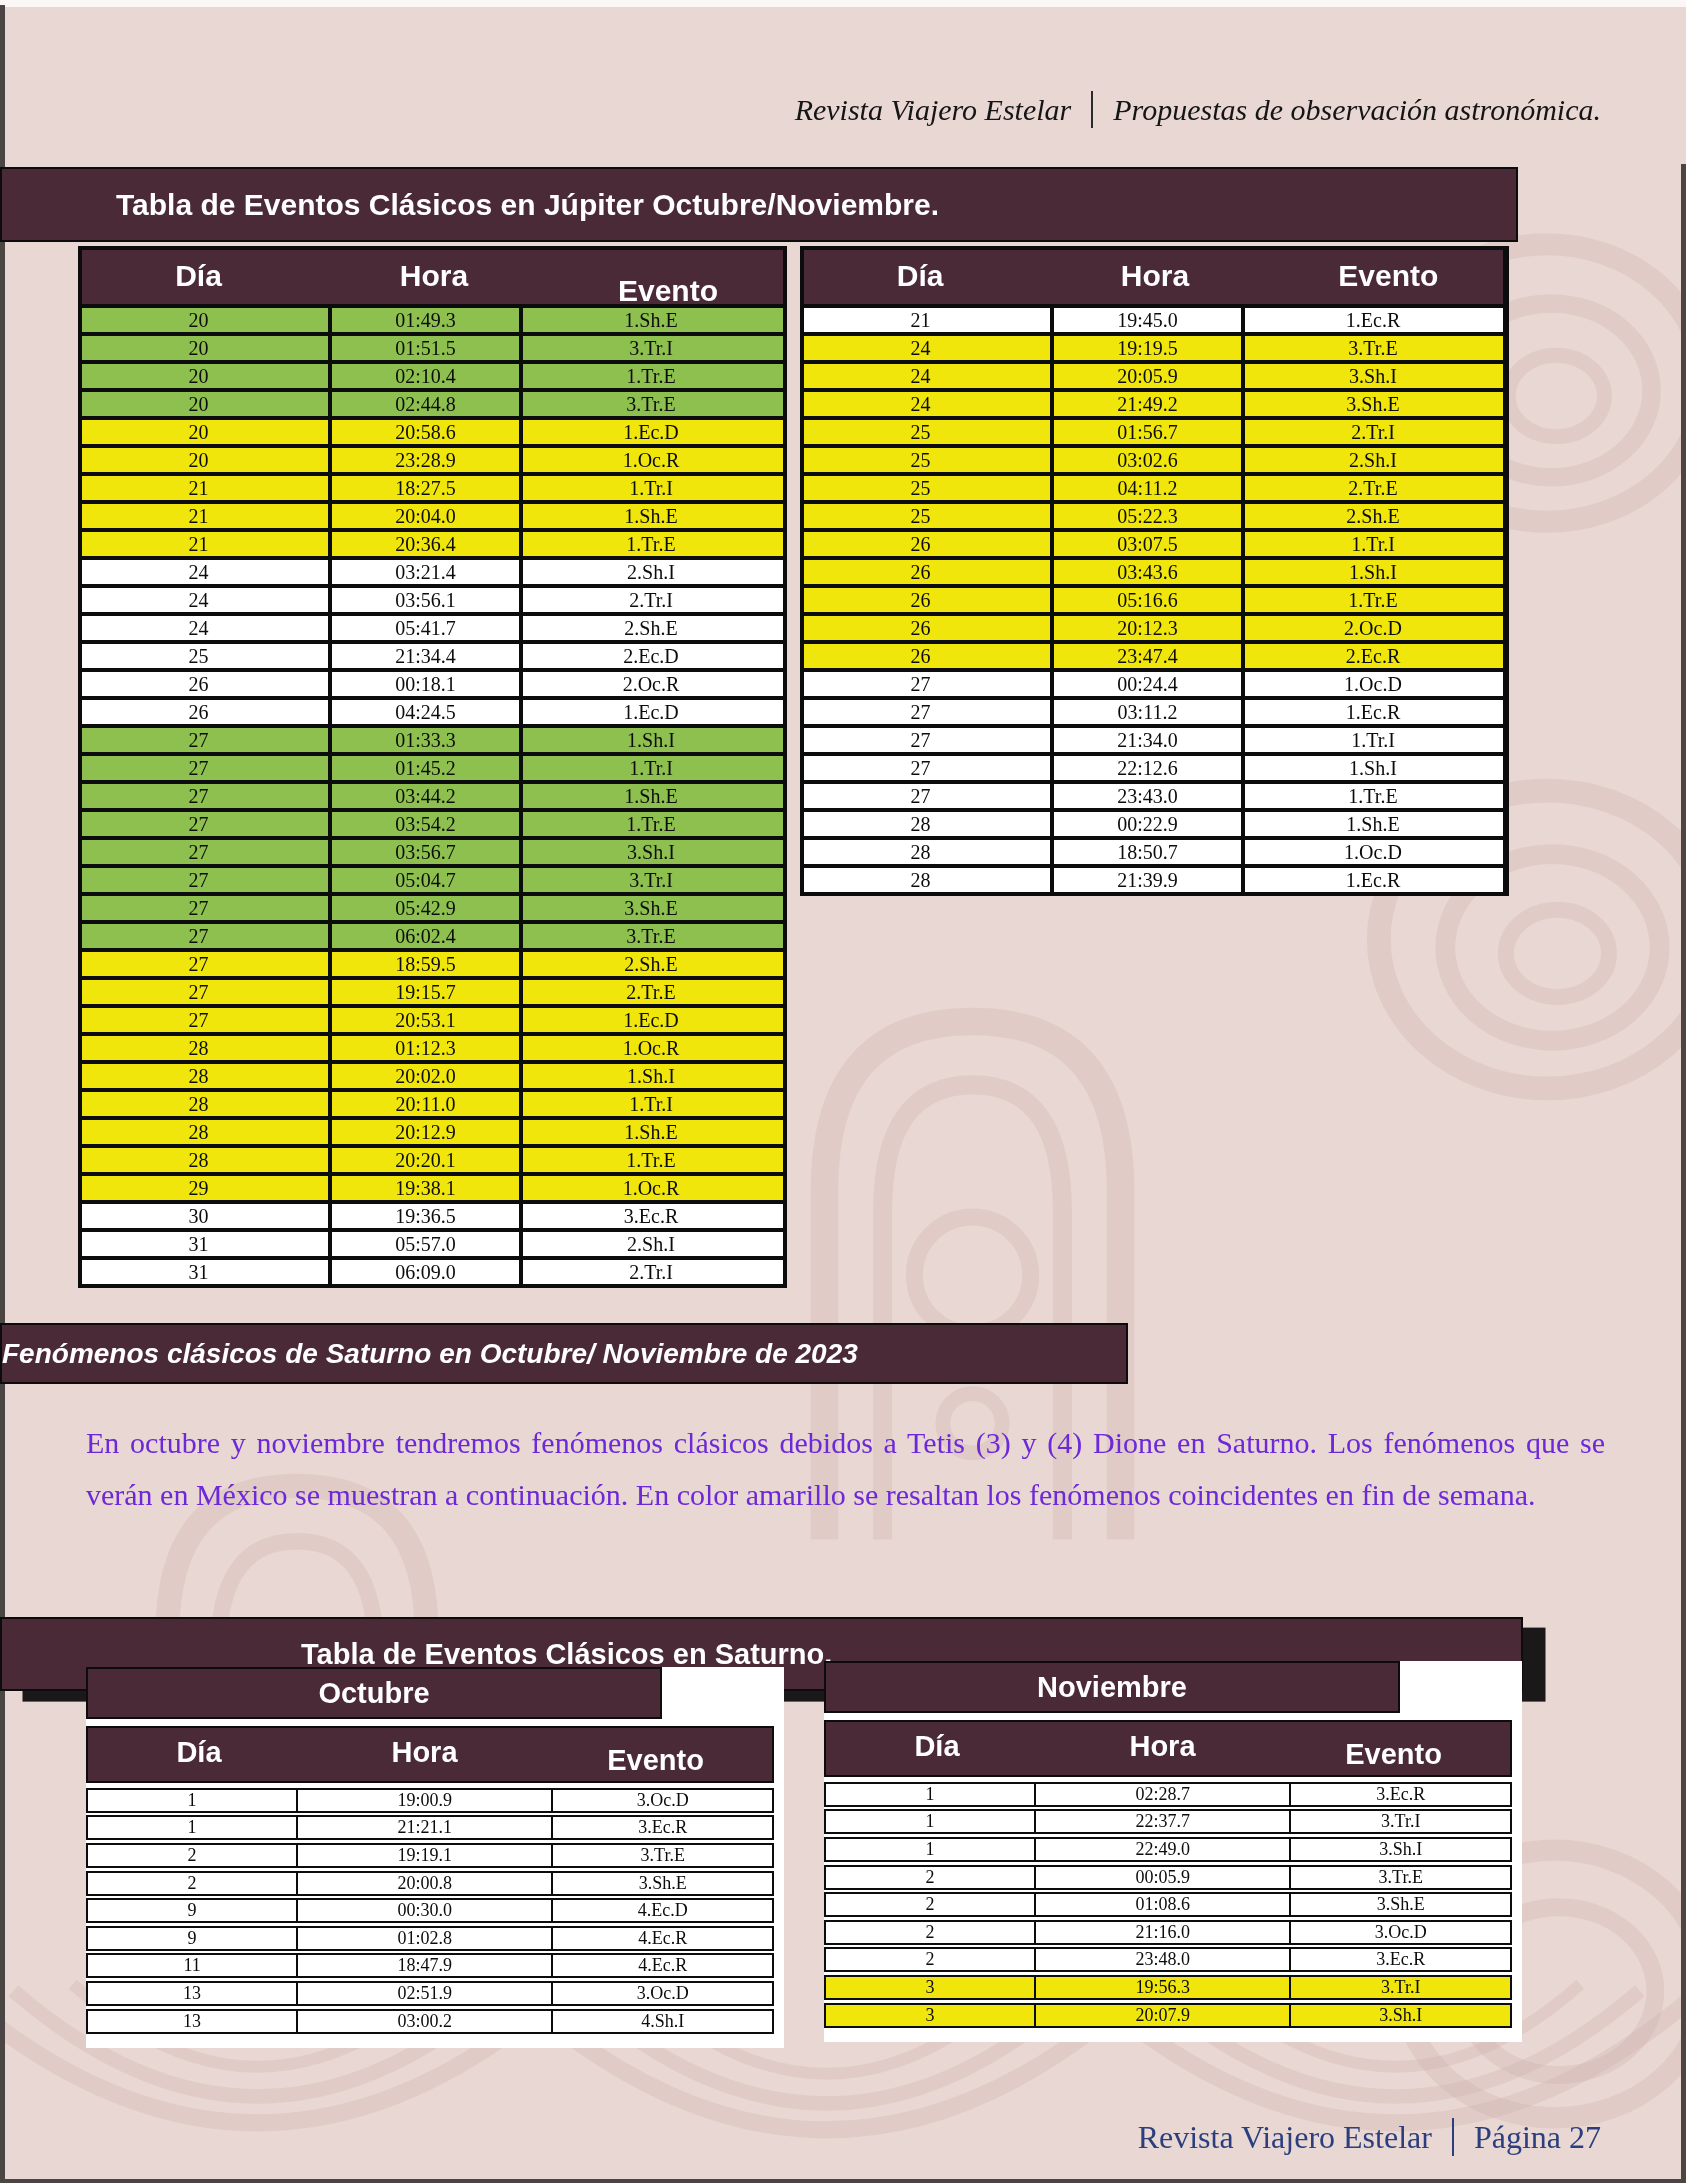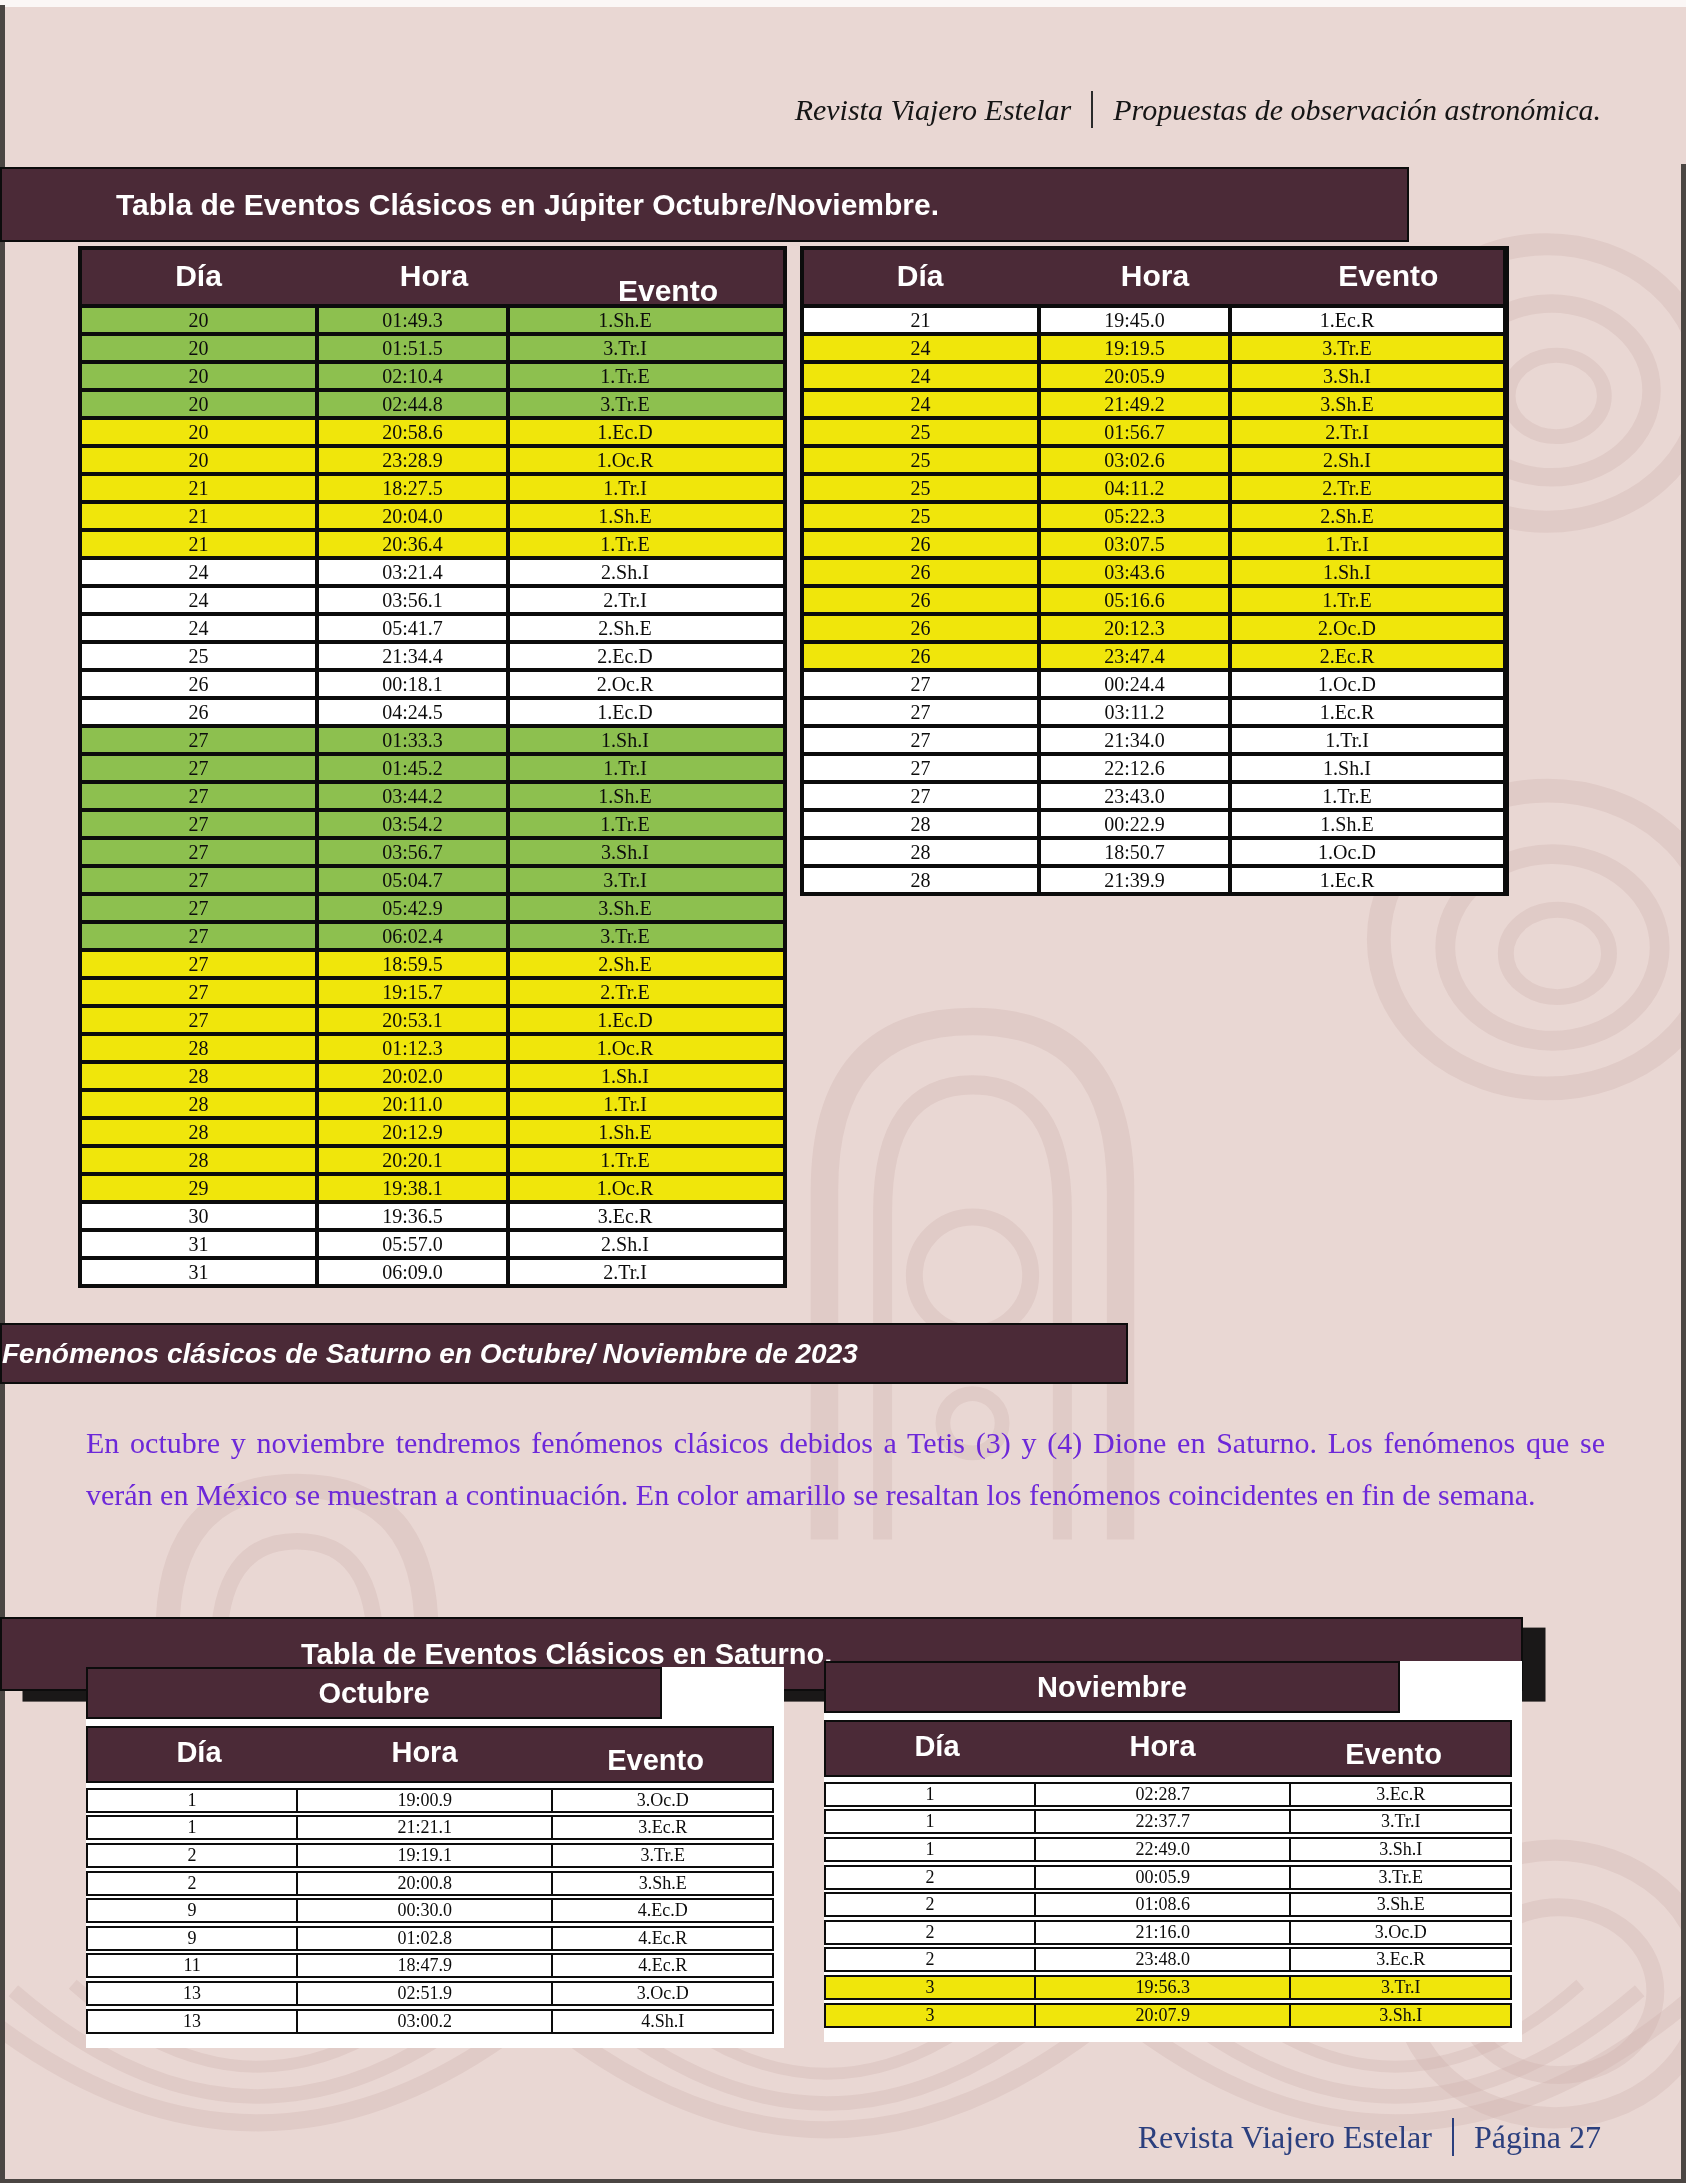--- a/index.html
+++ b/index.html
@@ -22,36 +22,36 @@
     position:absolute;top:91px;right:86px;display:flex;align-items:center;
     font-style:italic;font-size:30px;white-space:nowrap;color:#151515;
   }
   .masthead .vsep{display:inline-block;width:2px;height:37px;background:#2a2a2a;margin:0 20px;}
   
   .banner{
     position:absolute;background:var(--maroon);border:2.6px solid var(--ink);
     display:flex;align-items:center;color:#fff;
     font-family:"Liberation Sans",sans-serif;font-weight:700;white-space:nowrap;
   }
-  .banner-jupiter{left:0;top:167px;width:1409px;height:75px;padding-left:114px;font-size:30px;}
+  .banner-jupiter{left:0;top:167px;width:1518px;height:75px;padding-left:114px;font-size:30px;}
   .banner-phen{left:0;top:1323px;width:1128px;height:61px;font-size:28px;font-style:italic;}
   .banner-saturn{left:0;top:1581px;width:1523px;height:74px;padding-left:299px;font-size:29px;
     box-shadow:22.5px 10.6px 0 rgba(8,8,8,0.92);margin-top:36px;}
   
   .jtable{position:absolute;width:709px;border:4px solid var(--ink);background:#fff;}
   .jt-left{left:78px;top:246px;}
   .jt-right{left:800px;top:246px;border-right-width:6.6px;}
   .jhead{
     height:58px;background:var(--maroon);border-bottom:4px solid var(--ink);
     display:flex;color:#fff;font-family:"Liberation Sans",sans-serif;font-weight:700;font-size:30px;
   }
   .jhead span{display:flex;justify-content:center;align-items:flex-start;padding-top:9.3px;}
   .jhead .w1{width:233px;} .jhead .w2{width:238px;} .jhead .w3{width:230px;}
   .jt-left .jhead .w3{padding-top:24px;}
-  .jrow{display:flex;height:28px;border-top:4px solid var(--ink);font-size:20px;}
+  .jrow{display:flex;height:28px;border-top:4px solid var(--ink);font-size:20px;gap:13px;}
   .jrow:first-child{border-top:0;height:24px;}
   .jrow > div{display:flex;align-items:center;justify-content:center;}
   .jrow .c1{width:233px;}
   .jrow .c2{width:195px;border-left:4px solid var(--ink);border-right:4px solid var(--ink);}
   .jrow .c3{width:230px;}
   .jrow.g{background:var(--green);}
   .jrow.y{background:var(--yellow);}
   .jrow.w{background:#fff;}
   
   .stable{position:absolute;width:698px;background:var(--panel);padding:0 10.6px 12px 0;}

